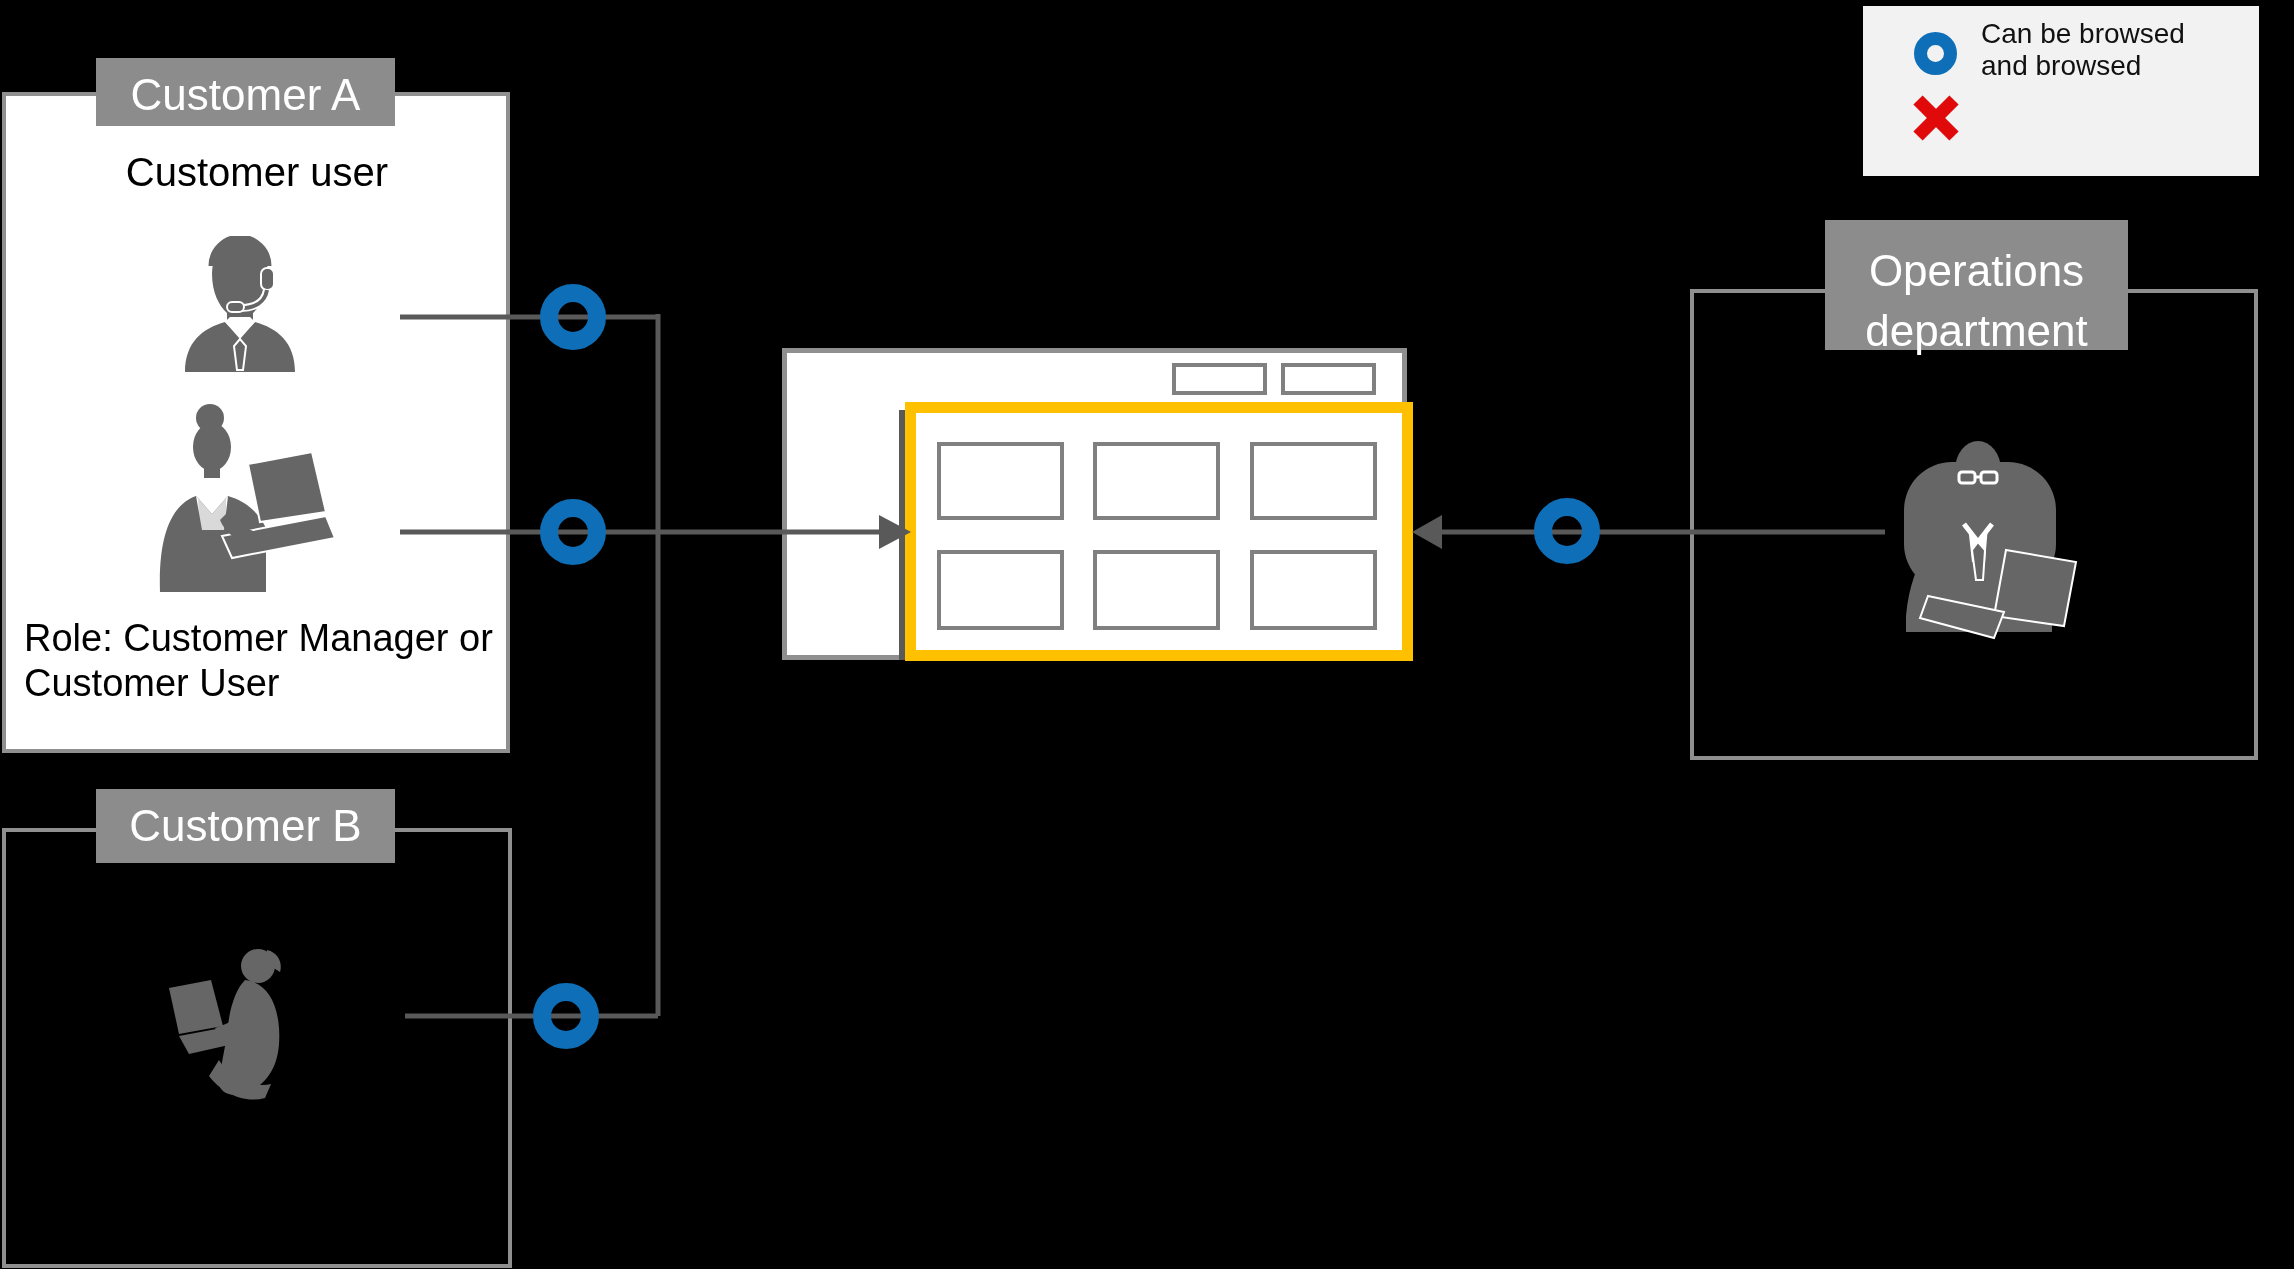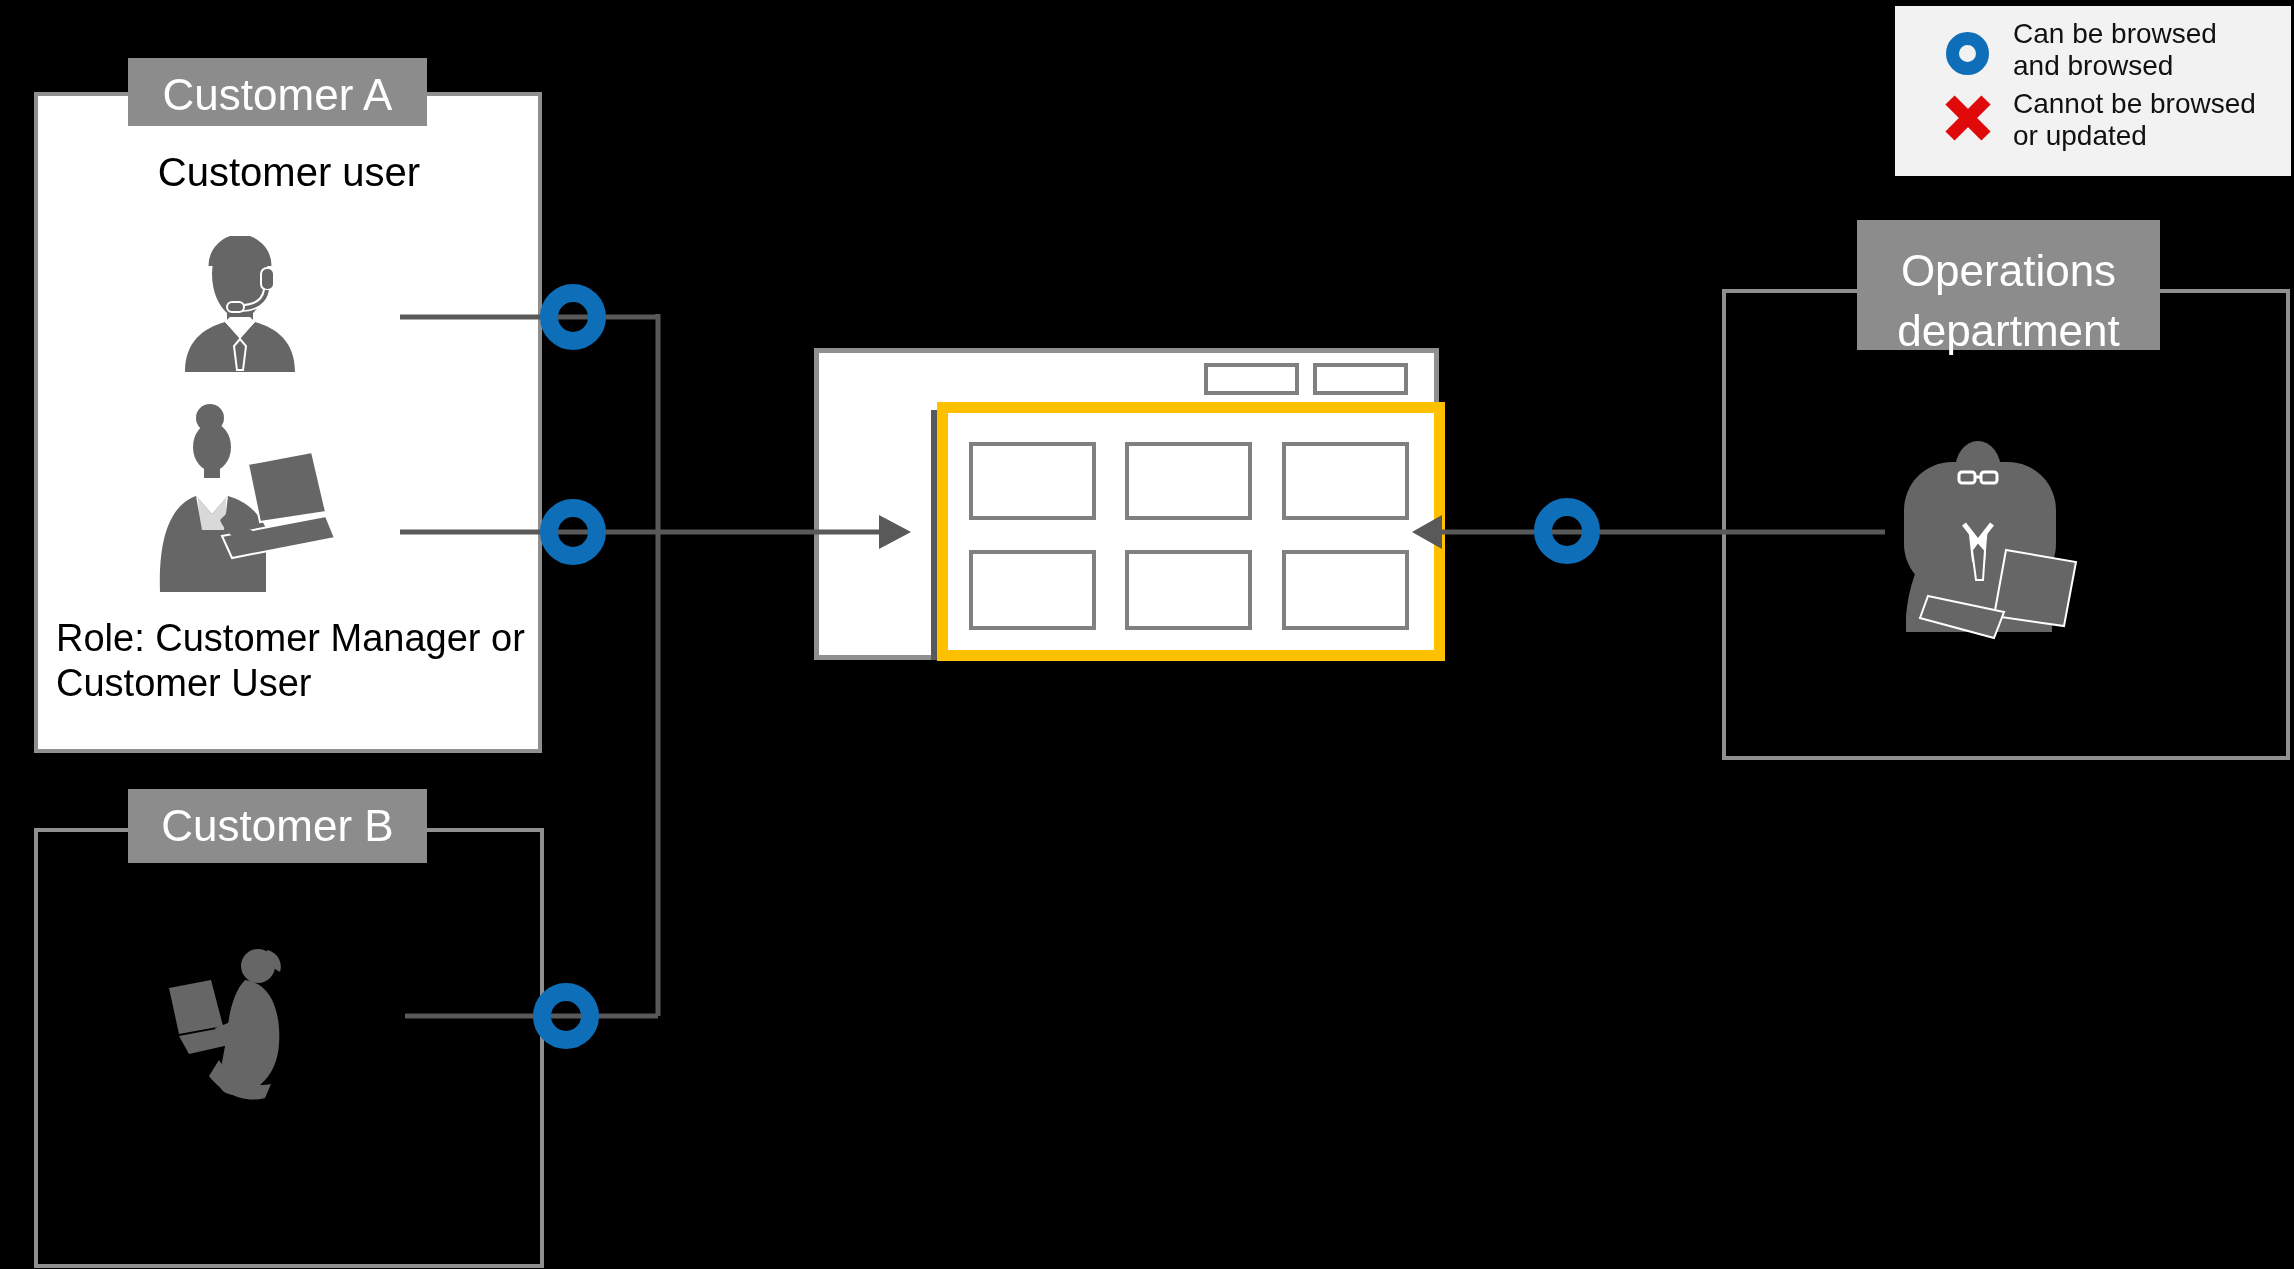--- a/index.html
+++ b/index.html
@@ -3,21 +3,21 @@
 <meta charset="utf-8">
 <style>
   html,body{margin:0;padding:0;background:#000;}
   .canvas{
     position:relative;
     width:2294px;height:1269px;
     background:var(--bg,#000);
     overflow:hidden;
     font-family:"Liberation Sans", sans-serif;
   }
-  .abs{position:absolute;box-sizing:border-box;margin-left:32px;}
+  .abs{position:absolute;box-sizing:border-box;}
   .white-box{background:var(--box-fill,#fff);border:4px solid var(--border-gray,#8f8f8f);}
   .dark-box{background:transparent;border:4px solid var(--border-gray,#8f8f8f);}
   .header-chip{
     background:var(--header-gray,#8c8c8c);
     color:var(--header-text,#fff);
     font-size:44px;
     text-align:center;
     z-index:6;
   }
   .chip-single{line-height:74px;}
@@ -143,24 +143,20 @@
     <svg style="position:absolute;left:49px;top:88px;" width="48" height="48" viewBox="0 0 48 48">
       <g stroke="var(--accent-red,#e00a0a)" stroke-width="13">
         <line x1="6" y1="6" x2="42" y2="42"></line>
         <line x1="42" y1="6" x2="6" y2="42"></line>
       </g>
     </svg>
     <div class="legend-text" style="top:12px;">
       <div>Can be browsed</div>
       <div>and browsed</div>
     </div>
-    <div class="legend-text" style="top:82px;">
-      <div>Cannot be browsed</div>
-      <div>or updated</div>
-    </div>
   </div>
 
   <svg class="overlay-svg" width="2294" height="1269" viewBox="0 0 2294 1269">
     <line class="diagram-line" x1="400" y1="317" x2="658" y2="317"></line>
     <line class="diagram-line" x1="658" y1="314" x2="658" y2="1016"></line>
     <line class="diagram-line" x1="405" y1="1016" x2="658" y2="1016"></line>
     <line class="diagram-line" x1="400" y1="532" x2="880" y2="532"></line>
     <polygon class="diagram-arrow" points="911,532 879,515 879,549"></polygon>
     <line class="diagram-line" x1="1440" y1="532" x2="1885" y2="532"></line>
     <polygon class="diagram-arrow" points="1412,532 1442,515 1442,549"></polygon>

